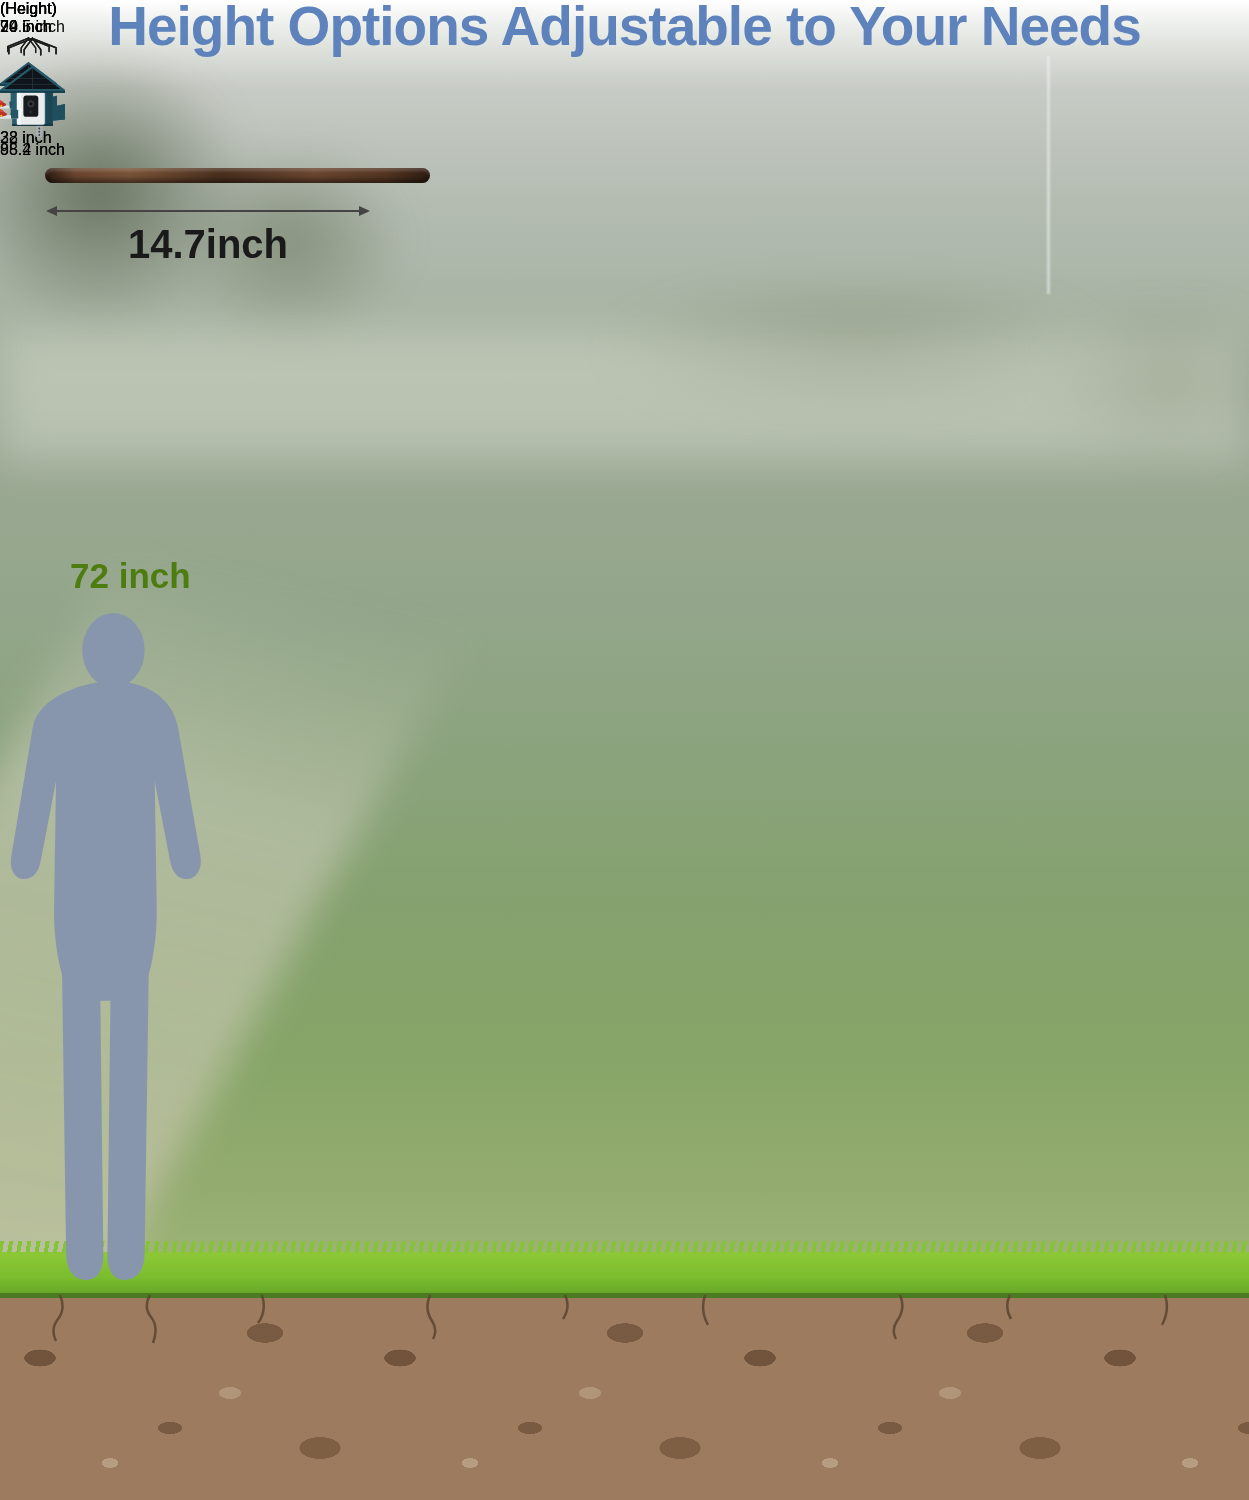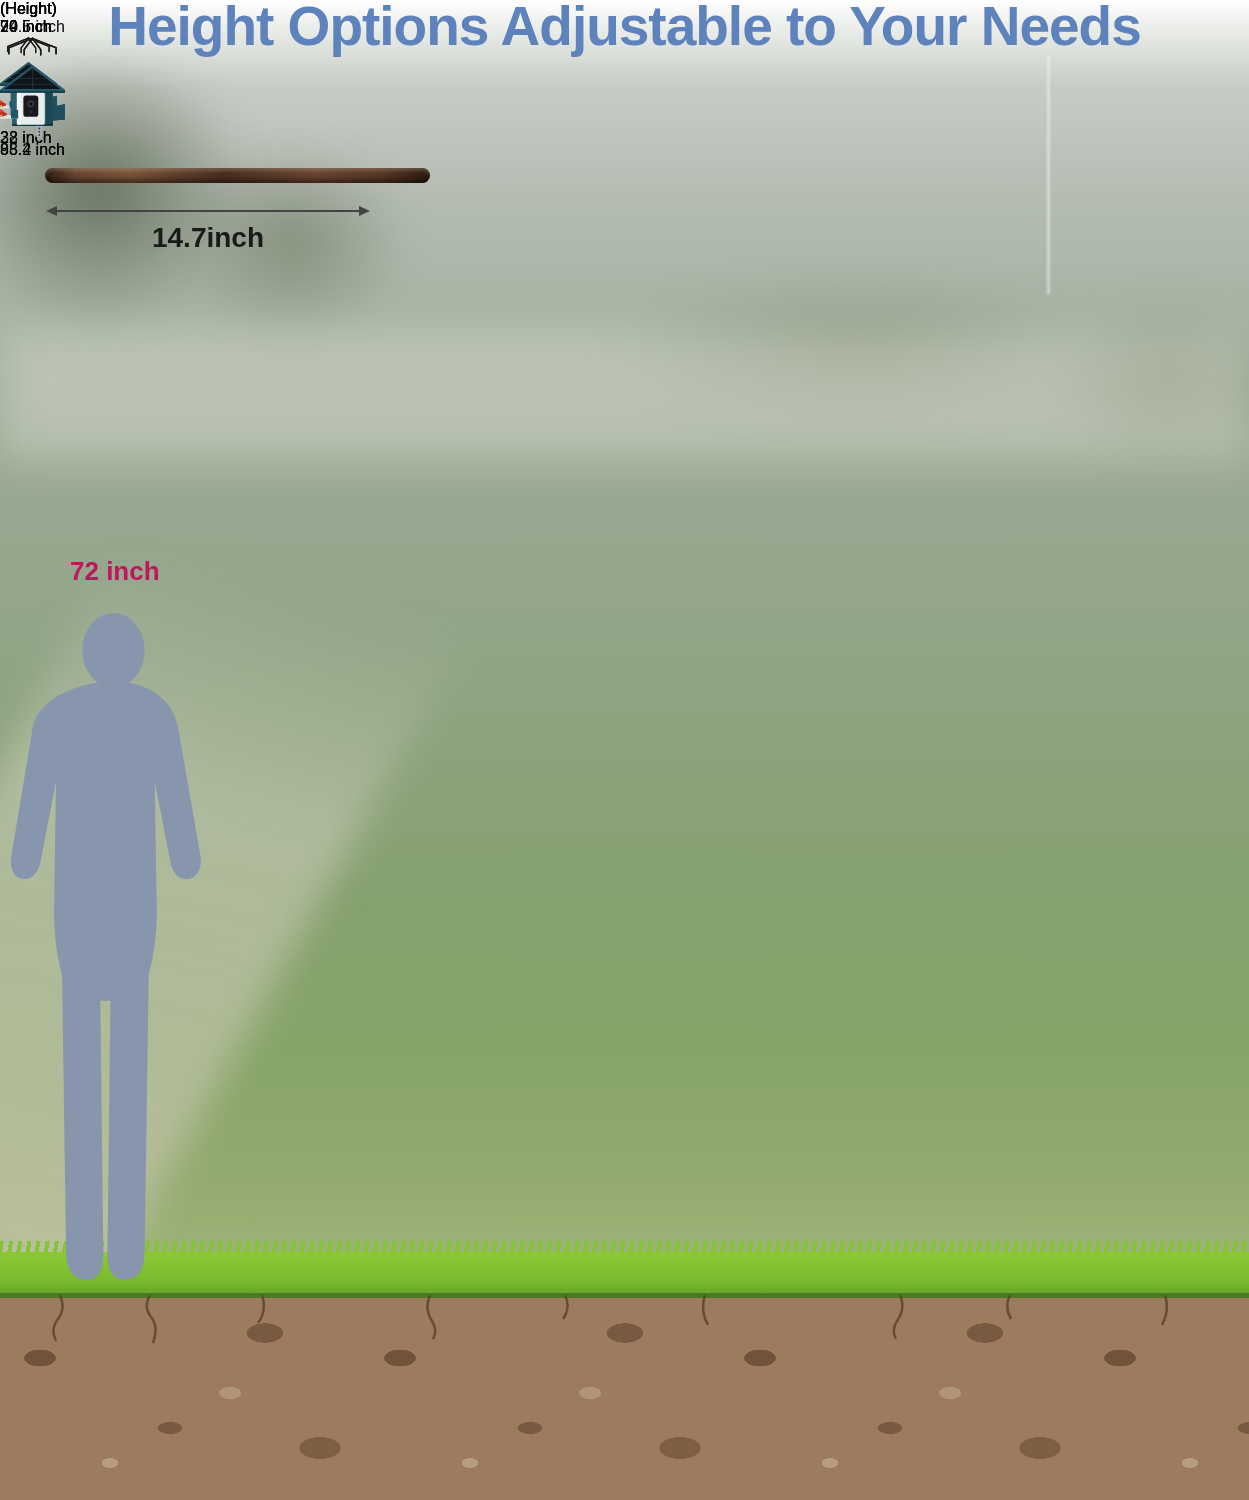--- a/index.html
+++ b/index.html
@@ -55,25 +55,25 @@
   
   .rod{position:absolute;left:45px;top:168px;width:385px;height:15px;z-index:10;border-radius:8px;
       background:linear-gradient(90deg,#2e1c12 0%,#6a4630 8%,#7a5438 22%,#4a2f1e 46%,#6a4630 70%,#553622 88%,#301d12 100%);
       box-shadow:inset 0 -4px 5px rgba(0,0,0,.45), inset 0 3px 3px rgba(255,255,255,.18);}
   .rod-arrow{position:absolute;left:46px;top:206px;width:324px;height:10px;z-index:10;}
   .rod-arrow .line{position:absolute;left:6px;right:6px;top:4px;height:2px;background:#444;}
   .rod-arrow .ah{position:absolute;width:0;height:0;top:0;}
   .rod-arrow .ah.left{left:0;border-top:5px solid transparent;border-bottom:5px solid transparent;border-right:11px solid #444;}
   .rod-arrow .ah.right{right:0;border-top:5px solid transparent;border-bottom:5px solid transparent;border-left:11px solid #444;}
   .rod-label{position:absolute;left:46px;top:222px;width:324px;z-index:10;text-align:center;
-      font-size:28px;font-weight:bold;color:#1a1a1a;}
+      font-size:40px;font-weight:bold;color:#1a1a1a;}
 
   
   .person{position:absolute;left:12px;top:610px;width:218px;height:680px;z-index:4;overflow:visible;}
-  .person-label{position:absolute;left:70px;top:556px;z-index:10;font-size:26px;font-weight:bold;color:#be185d;}
+  .person-label{position:absolute;left:70px;top:556px;z-index:10;font-size:35px;font-weight:bold;color:#4d7c0f;}
 
   
   .feeder{position:absolute;left:0;top:0;z-index:5;}
   .f1{--cx:340px;--ht:782px;--lt:692px;--mx:443px;--mt:985px;--mlx:352px;--mlt:1112px;}
   .f2{--cx:578px;--ht:610px;--lt:502px;--mx:648px;--mt:808px;--mlx:645px;--mlt:1038px;}
   .f3{--cx:822px;--ht:446px;--lt:350px;--mx:886px;--mt:650px;--mlx:858px;--mlt:968px;}
   .f4{--cx:1052px;--ht:280px;--lt:183px;--mx:1117px;--mt:478px;--mlx:1062px;--mlt:848px;}
 
   .feeder .pole{position:absolute;left:calc(var(--cx) - 7px);top:calc(var(--ht) + 170px);
       width:14px;height:calc(1292px - var(--ht) - 170px);z-index:1;border-radius:3px;

